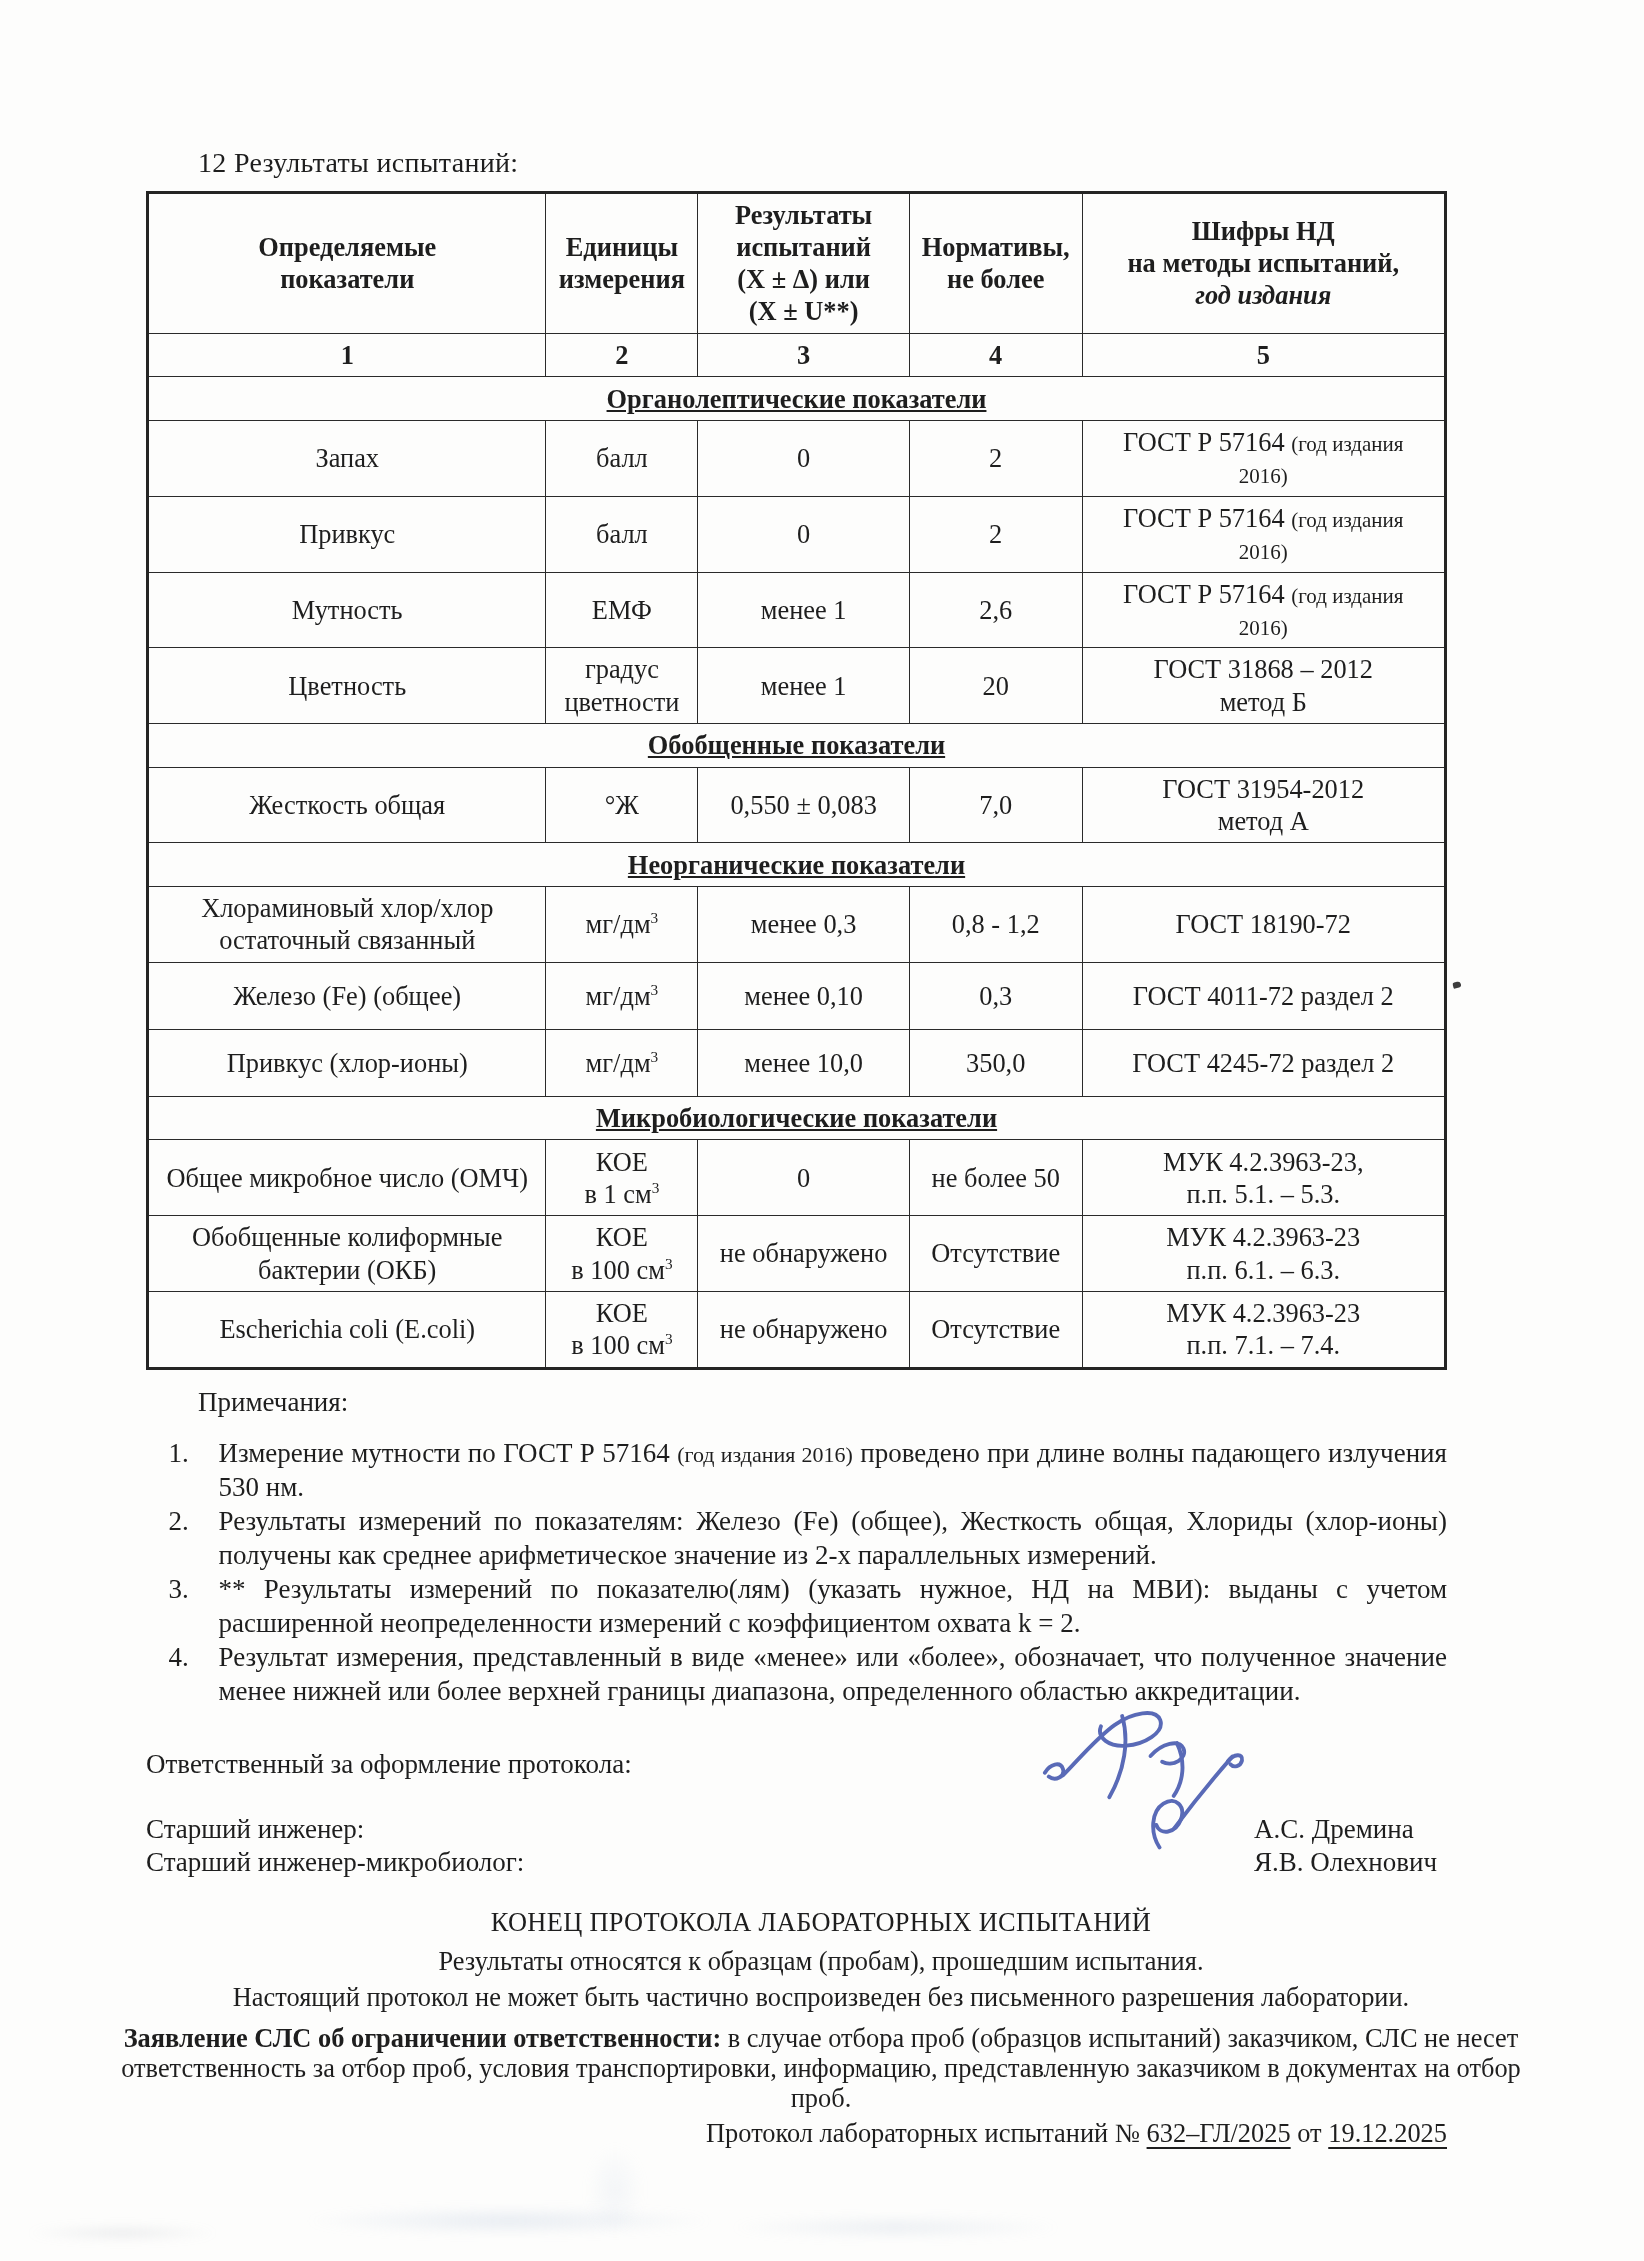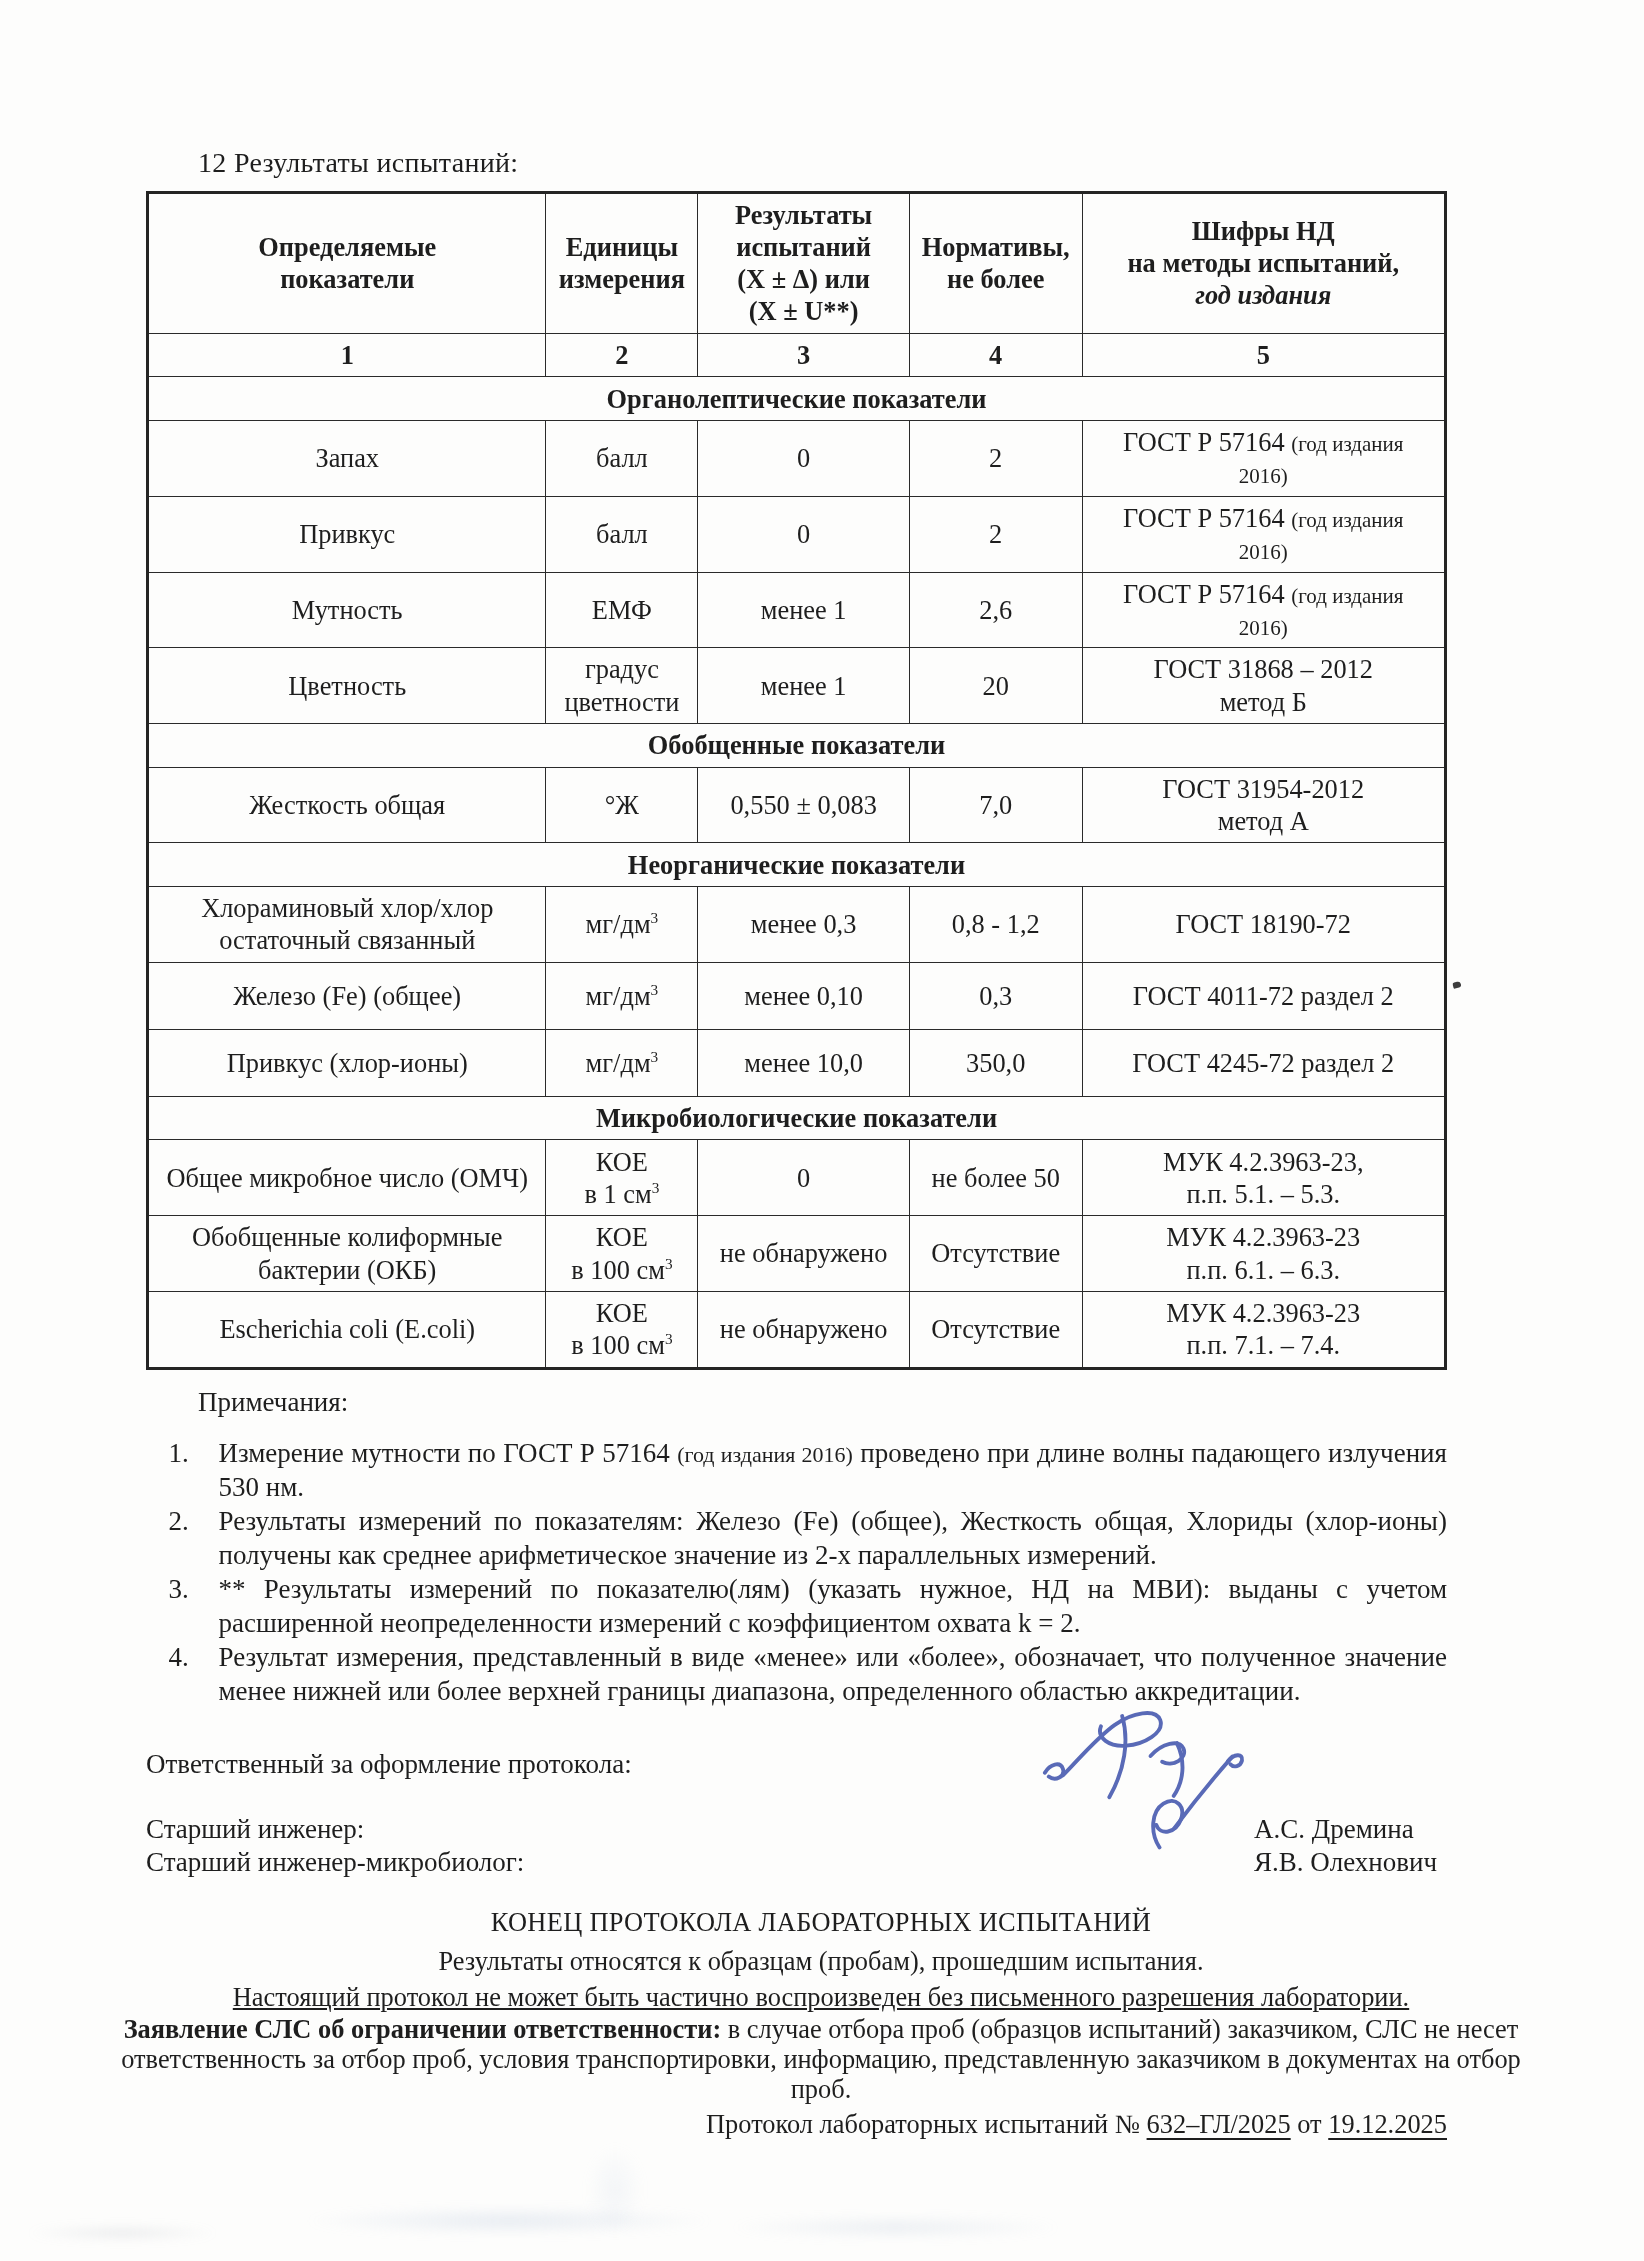--- a/index.html
+++ b/index.html
@@ -39,21 +39,21 @@
     text-align: center;
     padding: 5.2px 10.3px;
     font-weight: normal;
     word-wrap: break-word;
   }
   table.results thead th { font-weight: bold; }
   tr.header-row { height: 126px; }
   tr.colnum-row { height: 37px; }
   tr.colnum-row th { font-weight: bold; }
   tr.section-row { height: 37px; }
-  tr.section-row td { font-weight: bold; }
+  tr.section-row td { font-weight: bold; text-decoration: underline; }
   tbody tr.data-row { height: 67px; }
   td.cell-name { text-align: left; padding-left: 14px; }
   td.cell-nd { text-align: left; padding-left: 15.5px; }
   .seg-small { font-size: 21px; }
   sup { font-size: 0.58em; line-height: 0; }
   i { }
 
   
   .notes-heading {
     font-size: 27px;
@@ -74,21 +74,21 @@
   .sig-rows { }
   .sig-row { display: flex; align-items: center; font-size: 27px; line-height: 1.22; }
   .sig-role { flex: 1; }
   .sig-name { width: 193px; white-space: nowrap; }
 
   
   .footer { margin-top: 28px; margin-left: -45px; margin-right: -94px; }
   .f-line { text-align: center; font-size: 26.4px; line-height: 1.15; }
   .f-end { margin-bottom: 9px; letter-spacing: 0.3px; }
   .f-l2 { margin-bottom: 5.2px; }
-  .f-l3 { margin-bottom: 2px; text-decoration: underline; }
+  .f-l3 { margin-bottom: 11px; }
   .f-disclaimer { text-align: center; font-size: 26.4px; line-height: 1.14; }
   .f-disclaimer .bold { font-weight: bold; }
   .f-right { text-align: right; font-size: 26.4px; line-height: 1.2; padding-right: 94px; margin-top: 5.2px; }
   .u { text-decoration: underline; text-decoration-thickness: 1.9px; text-underline-offset: 4.5px; }
 
   
   .sig-overlay { position: absolute; inset: 0; pointer-events: none; }
 
   
   .stray-dot {

